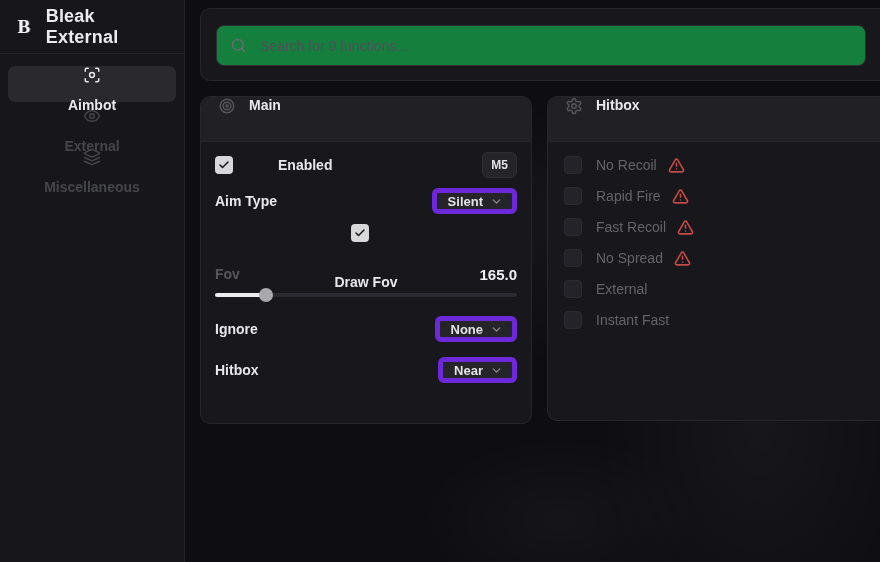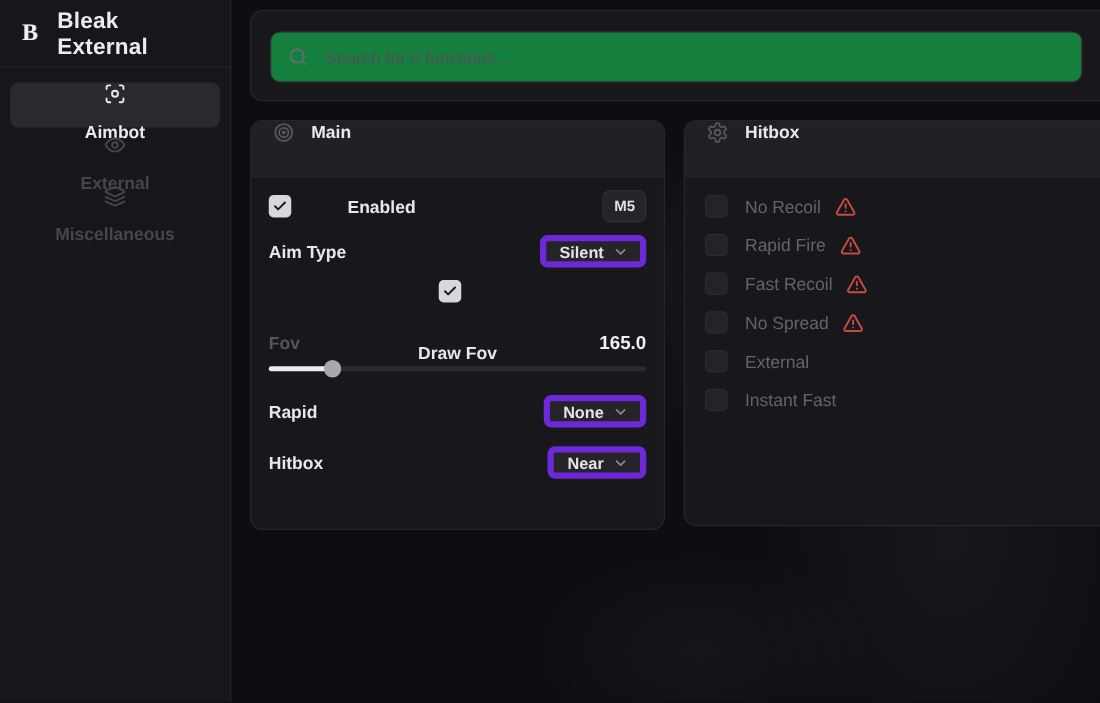--- a/index.html
+++ b/index.html
@@ -234,21 +234,21 @@
     </div>
 
     <div class="row r-slider">
       <span class="slider-track">
         <span class="slider-fill" style="width: 17%;"></span>
         <span class="slider-thumb" style="left: calc(17% - 7px);"></span>
       </span>
     </div>
 
     <div class="row r-ignore">
-      <span class="lbl">Rapid</span>
+      <span class="lbl">Ignore</span>
       <span class="grow"></span>
       <span class="dropdown">
         <span class="dd-value">None</span>
         <span style="display:flex">
           <svg width="13" height="13" viewBox="0 0 24 24" fill="none" stroke="currentColor" stroke-width="2.4" stroke-linecap="round" stroke-linejoin="round">
               <path d="m6 9 6 6 6-6"></path>
             </svg>
         </span>
       </span>
     </div>

